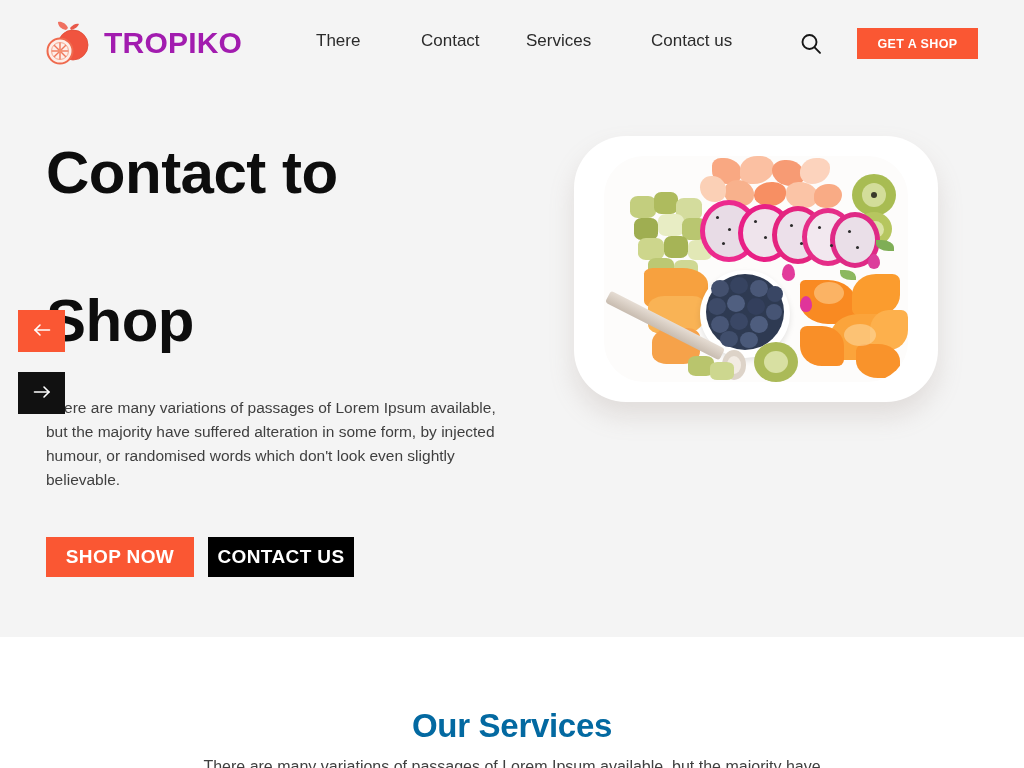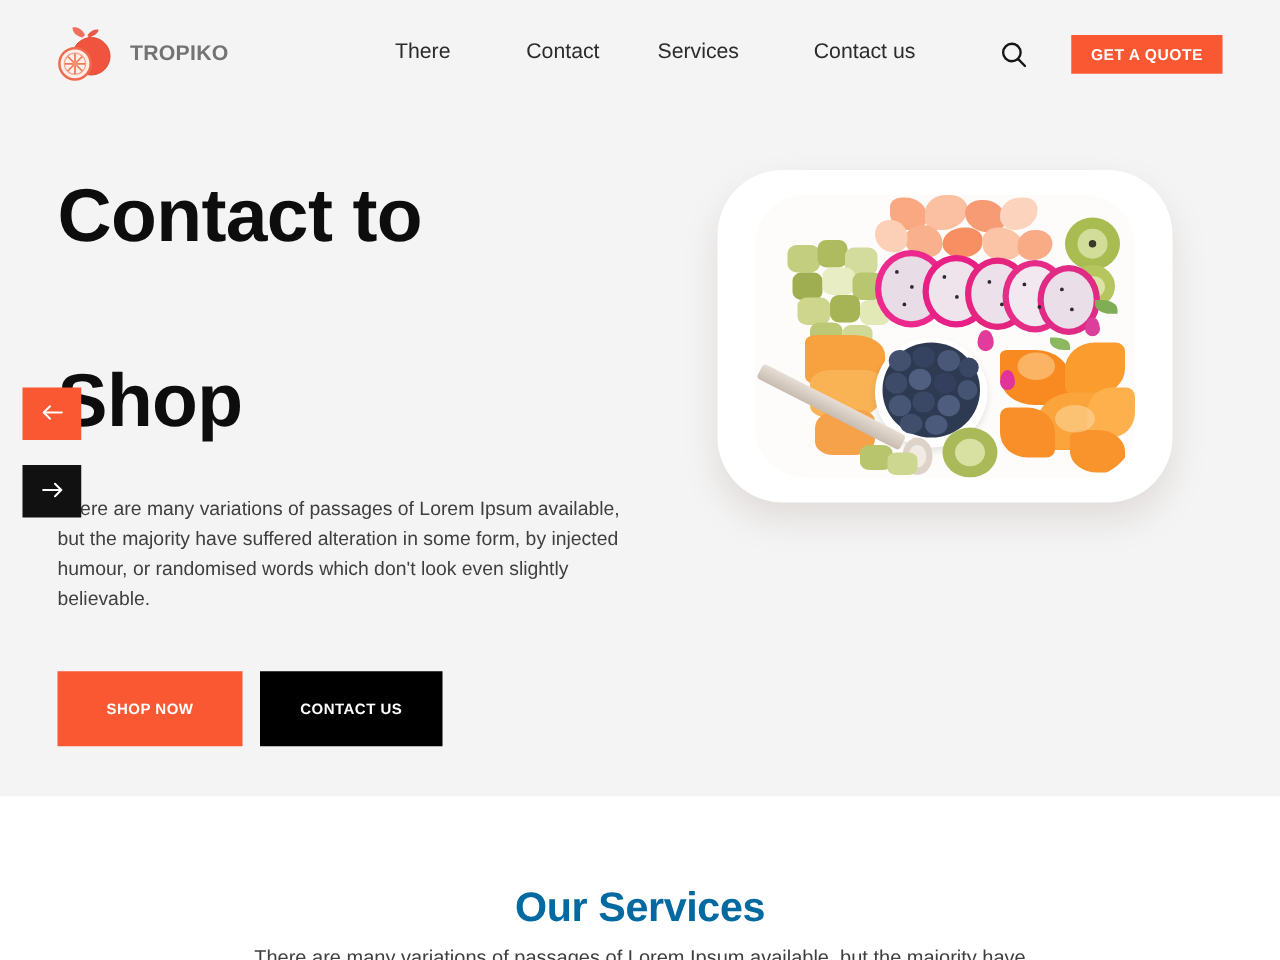--- a/index.html
+++ b/index.html
@@ -21,21 +21,21 @@
   .header {
     position:absolute; left:0; top:0; width:1024px; height:88px;
     display:flex; align-items:center;
   }
   .brand {
     position:absolute; left:42px; top:16px;
     display:flex; align-items:center; gap:8px;
   }
   .brand-mark { width:54px; height:54px; position:relative; }
   .brand-name {
-    font-size:17px; font-weight:bold; color:#737373;
+    font-size:30px; font-weight:bold; color:#a21caf;
     letter-spacing:0.2px;
   }
 
   .nav {
     position:absolute; left:316px; top:31px;
     display:flex; align-items:center;
   }
   .nav-item {
     font-size:17px; color:#2b2b2b; cursor:pointer;
     white-space:nowrap;
@@ -66,22 +66,22 @@
     font-size:60px; font-weight:bold; line-height:74px;
     color:#0d0d0d; letter-spacing:-0.5px;
   }
   .hero-para {
     position:absolute; left:46px; top:396px; width:450px;
     font-size:15.5px; line-height:24px; color:#3f3f3f;
   }
 
   .hero-actions { position:absolute; left:46px; top:537px; display:flex; }
   .btn {
-    height:60px; display:flex; align-items:center; justify-content:center;
-    font-size:12px; font-weight:bold; letter-spacing:0.4px;
+    height:40px; display:flex; align-items:center; justify-content:center;
+    font-size:19px; font-weight:bold; letter-spacing:0.4px;
     cursor:pointer; border:none;
     font-family:"Liberation Sans", sans-serif;
   }
   .btn-shop { width:148px; background:#fa5733; color:#ffffff; }
   .btn-contact { width:146px; background:#000000; color:#ffffff; margin-left:14px; }
 
   
   .carousel-arrows { position:absolute; left:18px; top:310px; z-index:5; }
   .arrow-btn {
     width:47px; height:42px;
@@ -156,21 +156,21 @@
       <span class="nav-item">Contact us</span>
     </nav>
 
     <span class="search-btn">
       <svg width="28" height="28" viewBox="0 0 28 28">
         <circle cx="12.5" cy="12" r="7" fill="none" stroke="#161616" stroke-width="1.9"></circle>
         <line x1="17.6" y1="17.3" x2="23" y2="22.8" stroke="#161616" stroke-width="1.9" stroke-linecap="round"></line>
       </svg>
     </span>
 
-    <button class="quote-btn">GET A QUOTE</button>
+    <button class="quote-btn">GET A SHOP</button>
   </div>
 
   <div class="hero-left">
     <h1 class="hero-title">
       <span>Contact to</span><br>
       <br>
       <span>Shop</span>
     </h1>
   </div>
 

